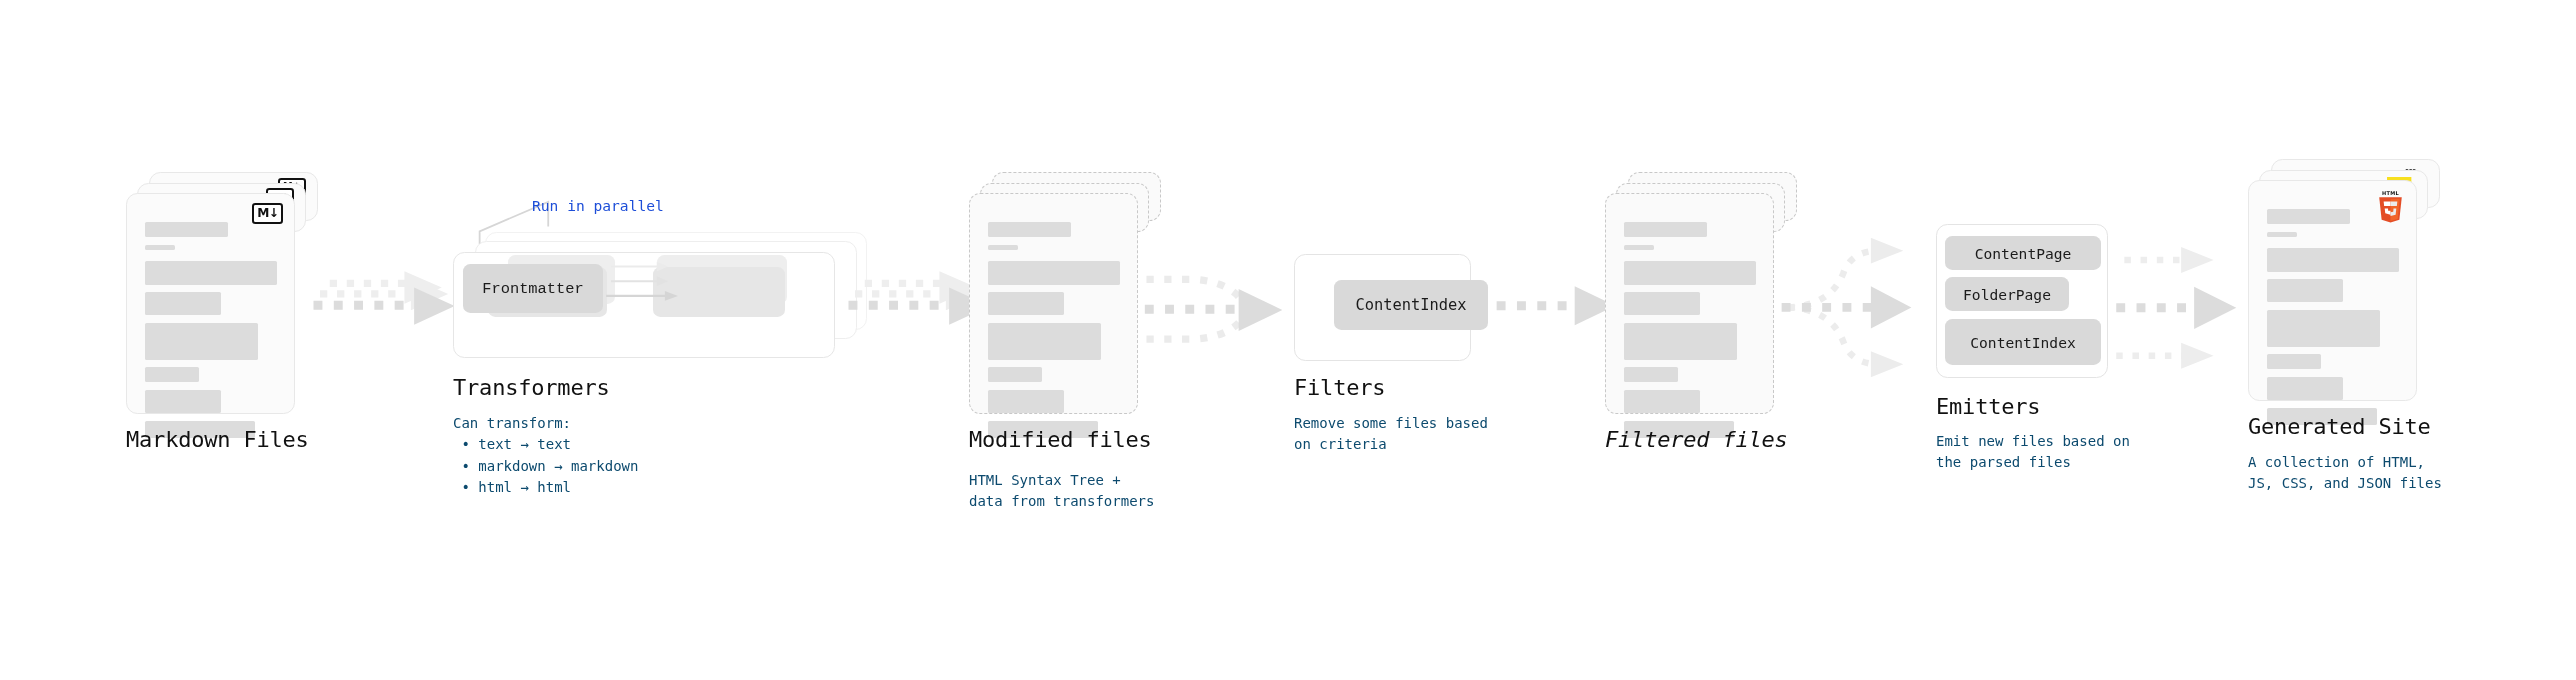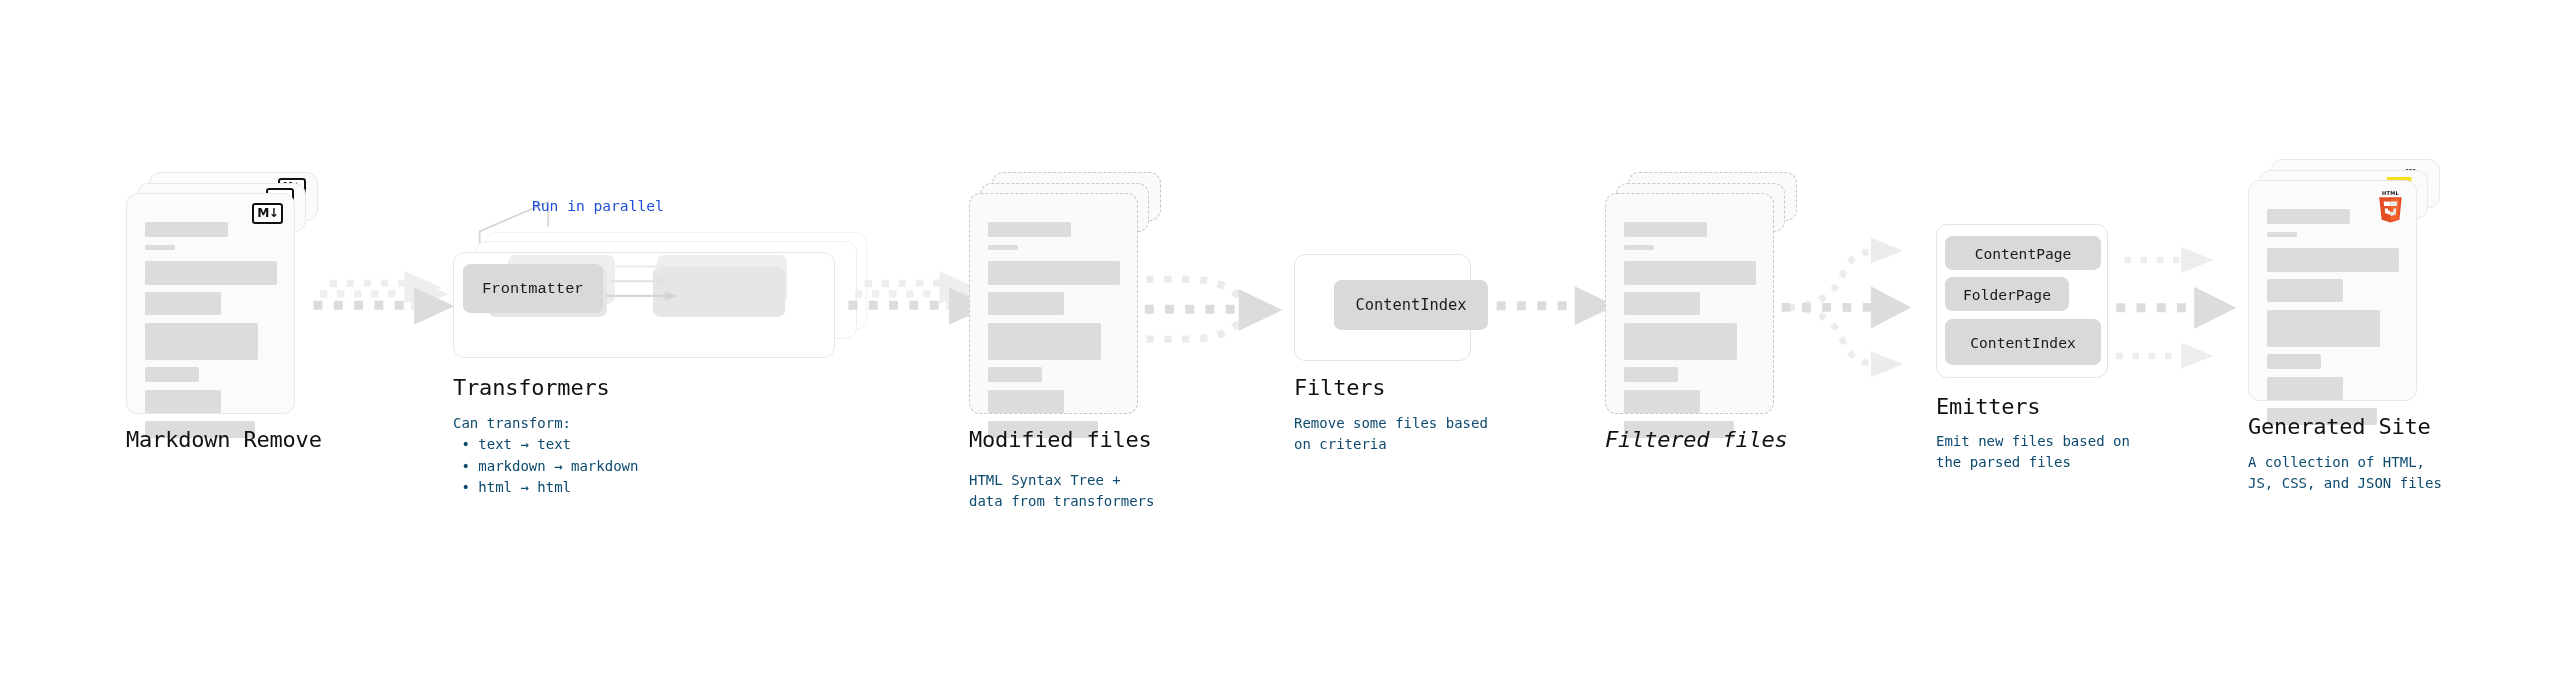--- a/index.html
+++ b/index.html
@@ -121,21 +121,21 @@
           <div class="ln tiny"></div>
         <div class="ln w100"></div>
           <div class="ln w55"></div>
         <div class="ln w82"></div>
           <div class="ln w40"></div>
         <div class="ln w55b"></div>
           <div class="ln w80"></div>
       </div>
     </div>
   </div>
-  <div class="title" style="left:126px; top:427px;">Markdown Remove</div>
+  <div class="title" style="left:126px; top:427px;">Markdown Files</div>
 
   <svg class="abs" style="left:307px; top:276px; width:138px; height:57px;" viewBox="0 0 170 70" width="138" height="57">
     <g stroke="#eeeeee" stroke-width="9" stroke-dasharray="9 12" fill="none">
       <line x1="28" y1="9" x2="140" y2="9"></line>
       <line x1="16" y1="22" x2="150" y2="22"></line>
     </g>
     <polygon points="120,-6 166,14 120,34" fill="#eeeeee"></polygon>
     <polygon points="128,2 174,22 128,42" fill="#eeeeee"></polygon>
     <line x1="8" y1="36" x2="150" y2="36" stroke="#dcdcdc" stroke-width="11" stroke-dasharray="11 14" fill="none"></line>
     <polygon points="132,14 182,37 132,60" fill="#dcdcdc"></polygon>

